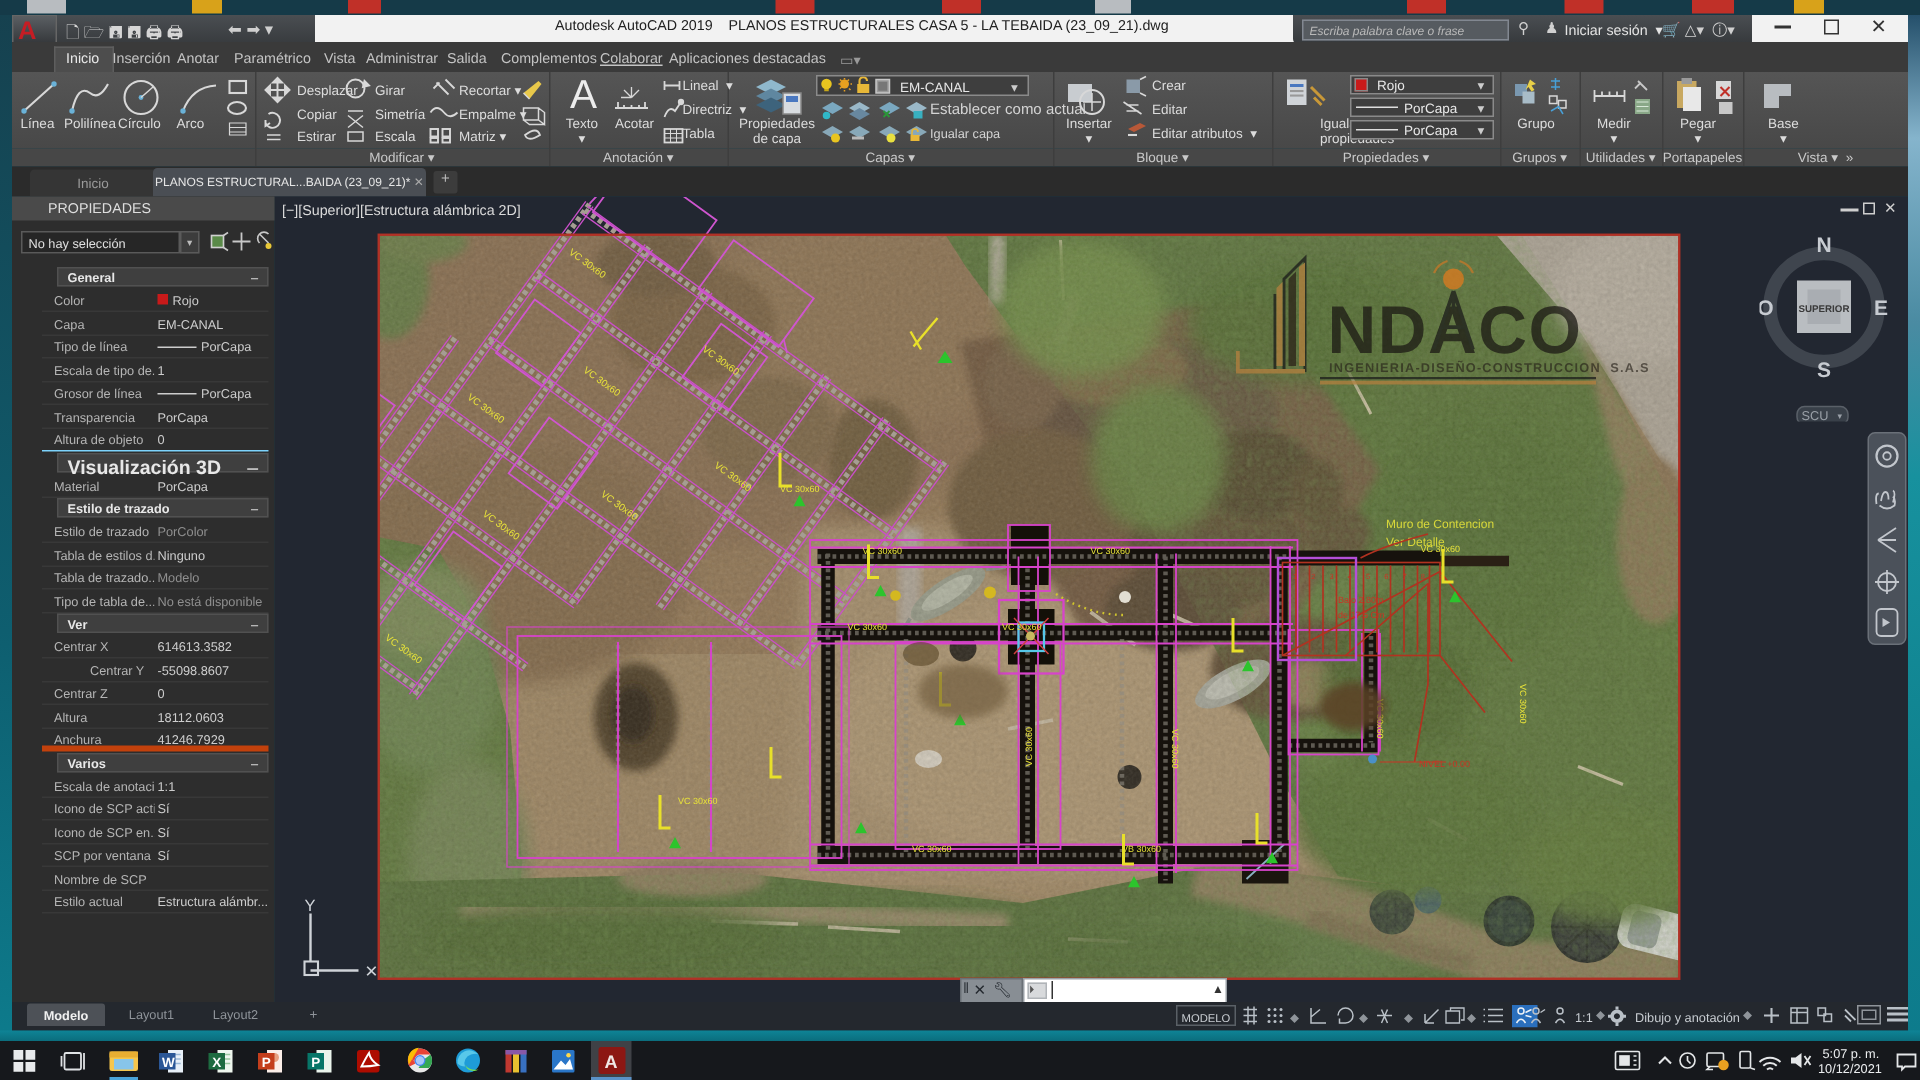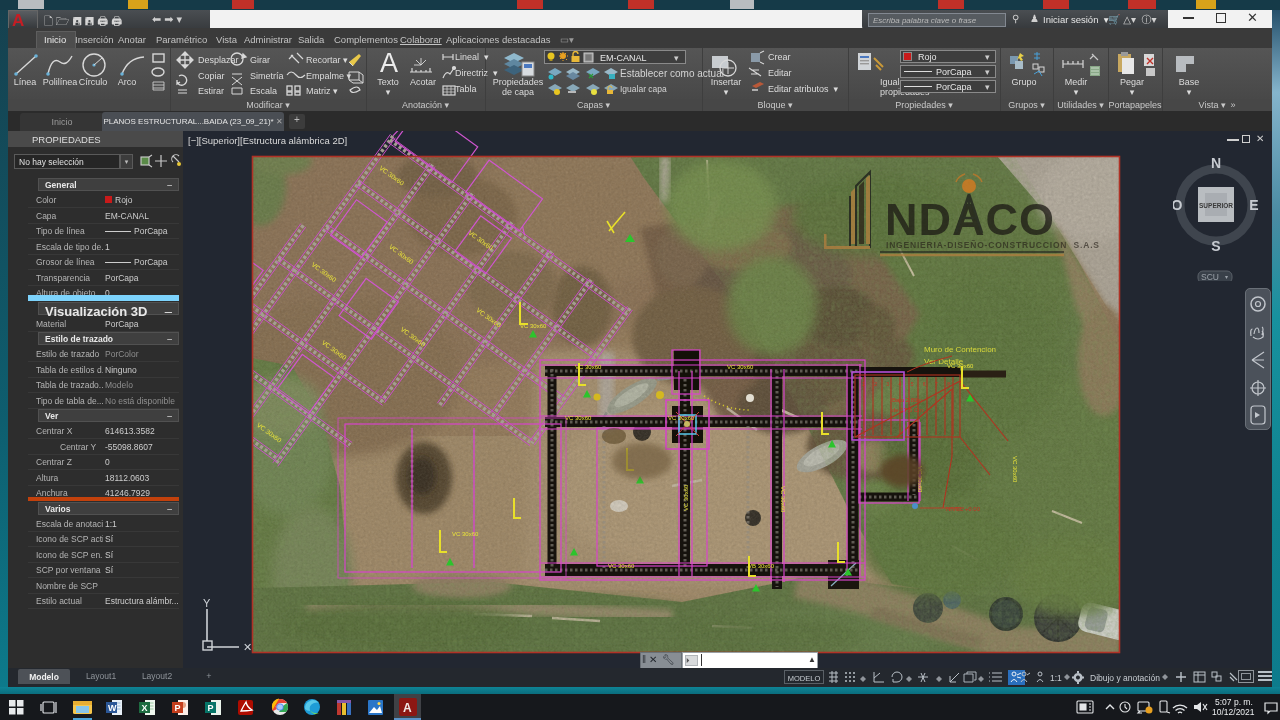--- a/index.html
+++ b/index.html
@@ -20,20 +20,21 @@
   <div class="abs" style="left:730px;top:0;width:24px;height:9px;background:#b8bcc0;"></div>
   <div class="abs" style="left:938px;top:0;width:26px;height:9px;background:#c03028;"></div>
   <div class="abs" style="left:1043px;top:0;width:26px;height:9px;background:#c03028;"></div>
   <div class="abs" style="left:1128px;top:0;width:28px;height:9px;background:#c03028;"></div>
   <div class="abs" style="left:1196px;top:0;width:20px;height:9px;background:#d8a21a;"></div>
 
   <div class="abs" style="left:0;top:10px;width:8px;height:684px;background:linear-gradient(#16414f,#0e5e6f 60%,#0d7b8c);"></div>
   <div class="abs" style="left:1272px;top:10px;width:8px;height:684px;background:linear-gradient(#25506b,#85b4cc 12%,#4a8ba2 30%,#17919e 45%,#0f828f 75%,#0d7b8c);"></div>
 
   <div class="abs" style="left:8px;top:10px;width:1264px;height:18px;background:#f2f2f2;"></div>
+  <div class="abs" style="left:370px;top:12px;width:520px;height:14px;font-size:9.5px;color:#222;">Autodesk AutoCAD 2019&nbsp;&nbsp;&nbsp;&nbsp;PLANOS ESTRUCTURALES CASA 5 - LA TEBAIDA (23_09_21).dwg</div>
 
   <div class="abs" style="left:1183px;top:17px;width:11px;height:2px;background:#333;"></div>
   <div class="abs" style="left:1216px;top:13px;width:10px;height:10px;border:1.5px solid #333;"></div>
   <div class="abs" style="left:1247px;top:12px;width:12px;height:12px;font-size:13px;color:#333;line-height:12px;">✕</div>
 
   <div class="abs" style="left:8px;top:10px;width:202px;height:22px;background:linear-gradient(#4a4e52,#35383b);border-radius:0 0 4px 0;"></div>
   <div class="abs" style="left:8px;top:10px;width:30px;height:23px;background:linear-gradient(#5a5e62,#2e3134);border:1px solid #666;"></div>
   <div class="abs" style="left:12px;top:11px;font-size:17px;font-weight:bold;color:#c51d24;">A</div>
   <div class="abs" style="left:44px;top:13px;width:160px;height:16px;font-size:11px;color:#d6d6d6;letter-spacing:3px;white-space:nowrap;">🗋🗁🖪🖪🖨🖨</div>
   <div class="abs" style="left:152px;top:13px;font-size:11px;color:#cfcfcf;">⬅︎ ➡︎ ▾</div>
@@ -719,21 +720,21 @@
         <span style="position:absolute;left:77px;top:2px;color:#cdcdcd;white-space:nowrap;">1</span>
       </div>
     <div class="abs" style="left:20px;top:124.0px;width:151px;height:15px;border-bottom:1px solid #383838;overflow:hidden;">
         <span style="position:absolute;left:8px;top:2px;color:#b5b5b5;width:67px;overflow:hidden;white-space:nowrap;">Grosor de línea</span>
         <span style="position:absolute;left:77px;top:2px;color:#cdcdcd;white-space:nowrap;"><span style="display:inline-block;width:26px;height:1px;background:#cdcdcd;vertical-align:middle;margin-right:3px;"></span>PorCapa</span>
       </div>
     <div class="abs" style="left:20px;top:139.5px;width:151px;height:15px;border-bottom:1px solid #383838;overflow:hidden;">
         <span style="position:absolute;left:8px;top:2px;color:#b5b5b5;width:67px;overflow:hidden;white-space:nowrap;">Transparencia</span>
         <span style="position:absolute;left:77px;top:2px;color:#cdcdcd;white-space:nowrap;">PorCapa</span>
       </div>
-    <div class="abs" style="left:20px;top:155.0px;width:151px;height:15px;border-bottom:6px solid #7dd3fc;overflow:hidden;">
+    <div class="abs" style="left:20px;top:155.0px;width:151px;height:15px;border-bottom:1px solid #7dd3fc;overflow:hidden;">
         <span style="position:absolute;left:8px;top:2px;color:#b5b5b5;width:67px;overflow:hidden;white-space:nowrap;">Altura de objeto</span>
         <span style="position:absolute;left:77px;top:2px;color:#cdcdcd;white-space:nowrap;">0</span>
       </div>
     <div class="abs" style="left:30px;top:170.5px;width:141px;height:13px;background:#3f3f3f;border:1px solid #515151;color:#e8e8e8;font-size:13px;font-weight:bold;padding:1px 0 0 6px;">Visualización 3D<span style="position:absolute;right:6px;font-weight:normal;">–</span></div>
     <div class="abs" style="left:20px;top:185.5px;width:151px;height:15px;border-bottom:1px solid #383838;overflow:hidden;">
         <span style="position:absolute;left:8px;top:2px;color:#b5b5b5;width:67px;overflow:hidden;white-space:nowrap;">Material</span>
         <span style="position:absolute;left:77px;top:2px;color:#cdcdcd;white-space:nowrap;">PorCapa</span>
       </div>
     <div class="abs" style="left:30px;top:201.0px;width:141px;height:13px;background:#3f3f3f;border:1px solid #515151;color:#e8e8e8;font-size:8.5px;font-weight:bold;padding:1px 0 0 6px;">Estilo de trazado<span style="position:absolute;right:6px;font-weight:normal;">–</span></div>
     <div class="abs" style="left:20px;top:216.0px;width:151px;height:15px;border-bottom:1px solid #383838;overflow:hidden;">

